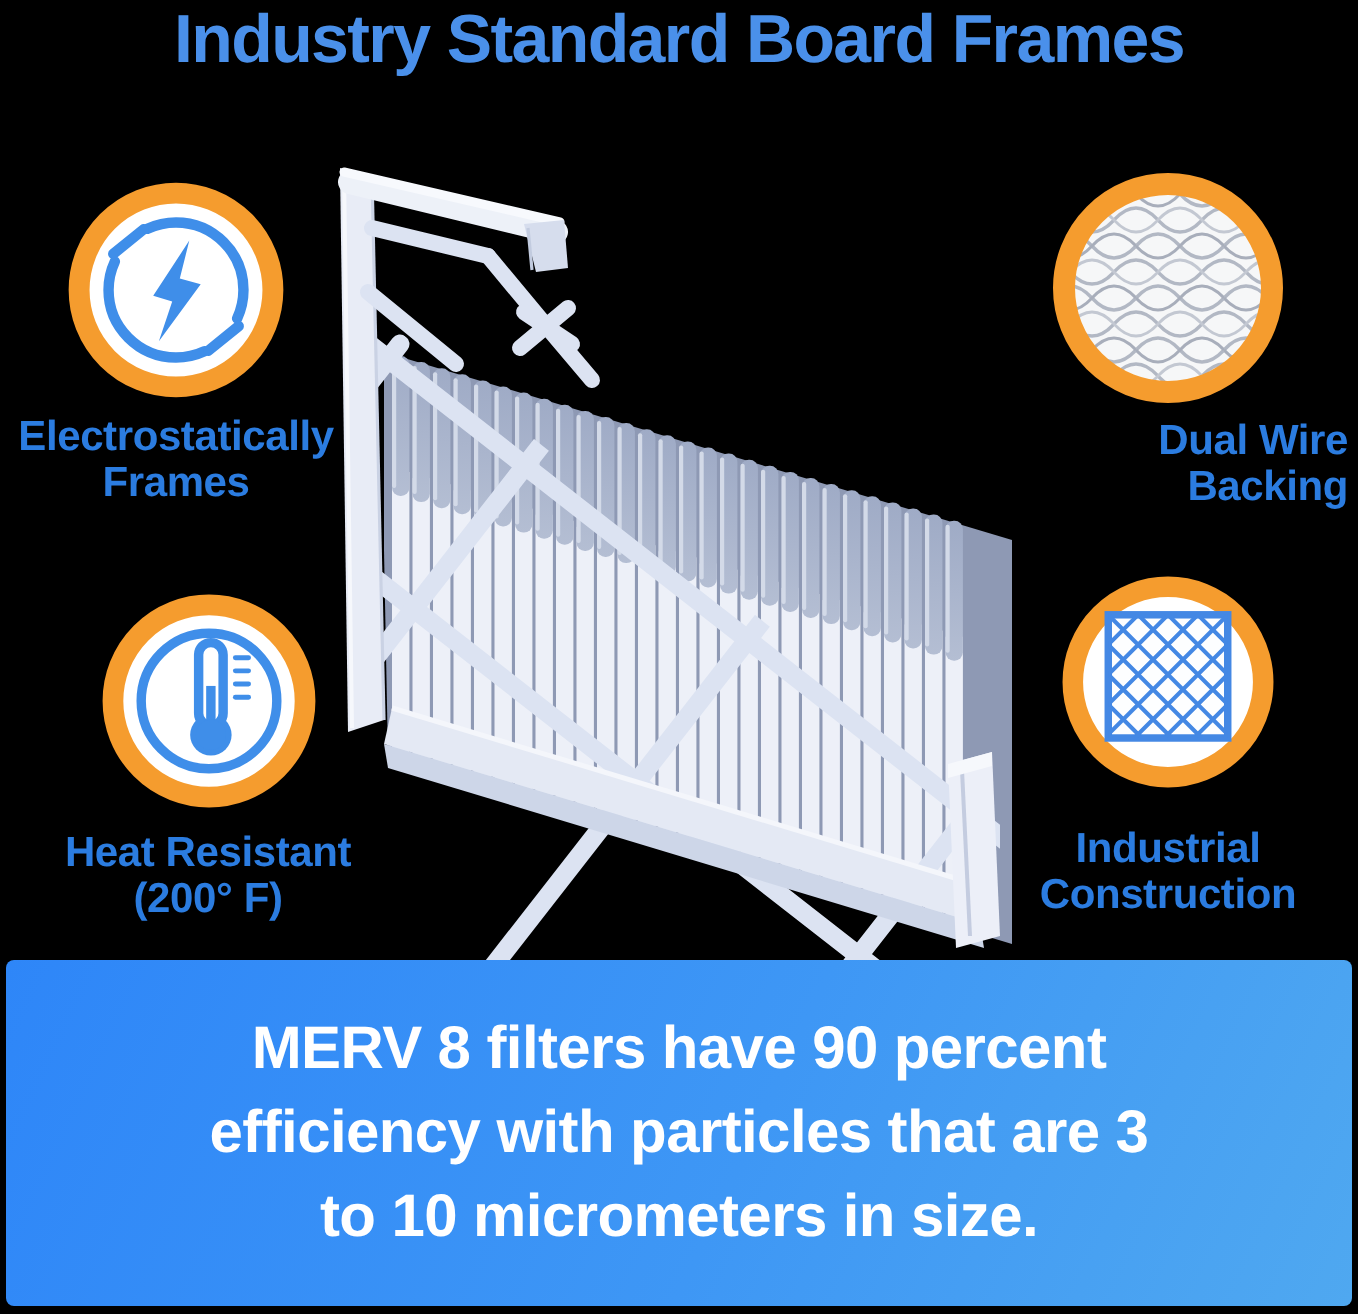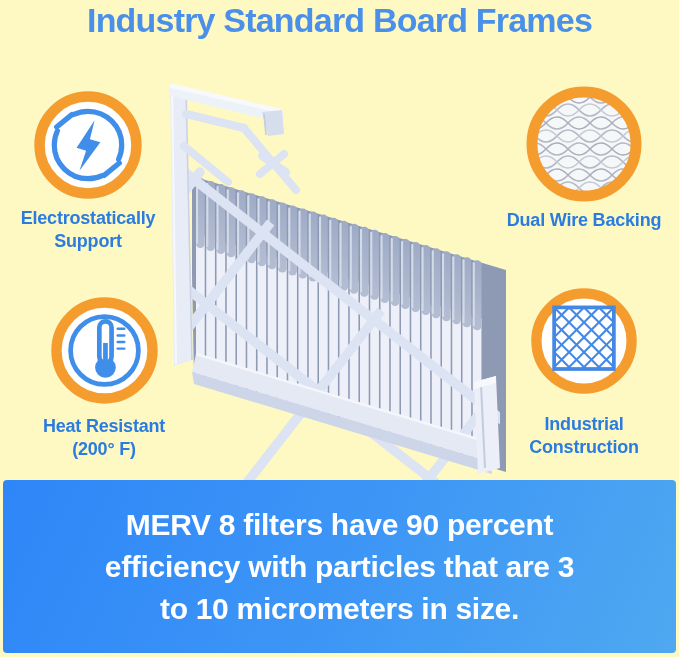--- a/index.html
+++ b/index.html
@@ -1,32 +1,32 @@
 <!DOCTYPE html>
 <html><head>
 <meta charset="utf-8">
 <style>
   html,body{margin:0;padding:0;}
   body{font-family:"Liberation Sans", sans-serif; background:#ffffff;}
   .page{
     position:relative; width:679px; height:657px;
-    background:#fef9c3; overflow:hidden;
+    background:#000000; overflow:hidden;
   }
   .page-title{
     position:absolute; top:1px; left:0; width:679px;
     text-align:center; font-size:34px; font-weight:700;
     letter-spacing:-0.8px; color:#4A90EA;
   }
   .feature{
     position:absolute; display:flex; flex-direction:column; align-items:center;
   }
   .feature .ring-wrap{ line-height:0; }
   .feature .labels{
     text-align:center; font-weight:700; color:#2B7CE0;
-    font-size:18px; line-height:23px; letter-spacing:-0.2px;
+    font-size:21px; line-height:23px; letter-spacing:-0.2px;
   }
   .feat-electrostatic{ left:0px;   top:88px;  width:176px; }
   .feat-electrostatic .labels{ margin-top:5px; }
   .feat-dual-wire{     left:494px; top:84px;  width:180px; }
   .feat-dual-wire .labels{ margin-top:5px;text-align:right; }
   .feat-heat{          left:0px;   top:294px; width:170px;margin-left:19px; }
   .feat-heat .labels{ margin-top:8px; }
   .feat-industrial{    left:500px; top:285px; width:168px; }
   .feat-industrial .labels{ margin-top:16px; }
   .filter-image{ position:absolute; left:160px; top:60px; width:350px; height:420px; }
@@ -53,21 +53,21 @@
       <svg width="114" height="114" viewBox="0 0 120 120">
         <circle cx="60" cy="60" r="51" fill="#ffffff" stroke="#F59C2E" stroke-width="11"></circle>
         <circle cx="60" cy="60" r="35.5" fill="none" stroke="#3F8EE9" stroke-width="5.5" pathLength="360" stroke-dasharray="140 40" stroke-dashoffset="115" stroke-linecap="round"></circle>
         <line x1="27" y1="41" x2="43" y2="28" stroke="#3F8EE9" stroke-width="5.5" stroke-linecap="round"></line>
         <line x1="77" y1="92" x2="93" y2="79" stroke="#3F8EE9" stroke-width="5.5" stroke-linecap="round"></line>
         <polygon points="67,34 48,63 58,66 51,87 73,57 62,54" fill="#3F8EE9"></polygon>
       </svg>
     </div>
     <div class="labels">
       <div>Electrostatically</div>
-      <div>Support</div>
+      <div>Frames</div>
     </div>
   </div>
 
   <div class="feature feat-dual-wire">
     <div class="ring-wrap">
       <svg width="120" height="120" viewBox="0 0 120 120">
         <defs>
           <pattern id="mesh" width="44" height="26" patternUnits="userSpaceOnUse">
             <rect width="44" height="26" fill="#f6f7f8"></rect>
             <path d="M0,13 Q11,1 22,13 Q33,25 44,13" fill="none" stroke="#b2b8c4" stroke-width="1.7"></path>

